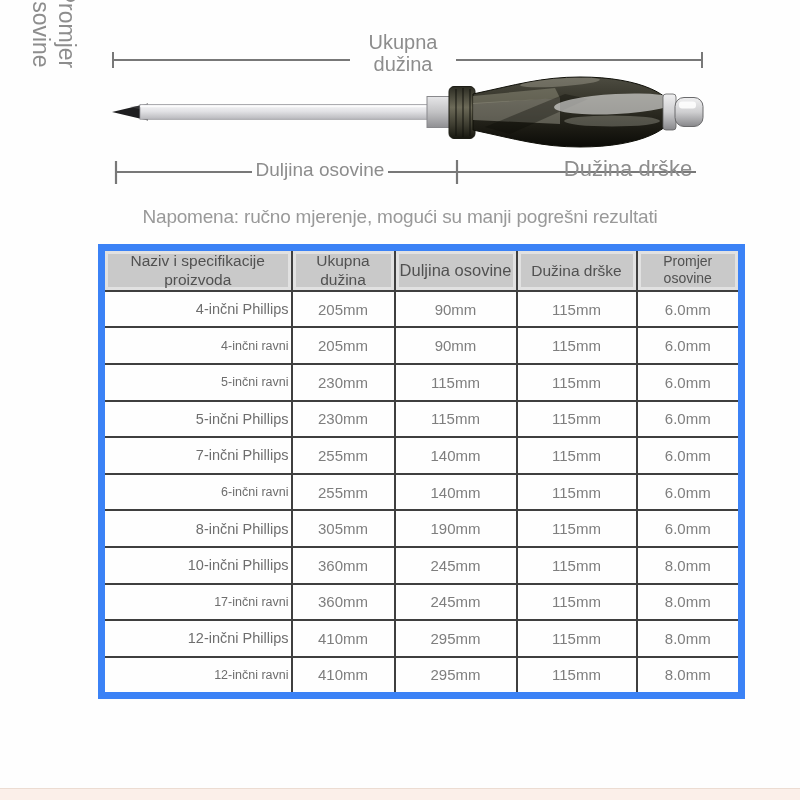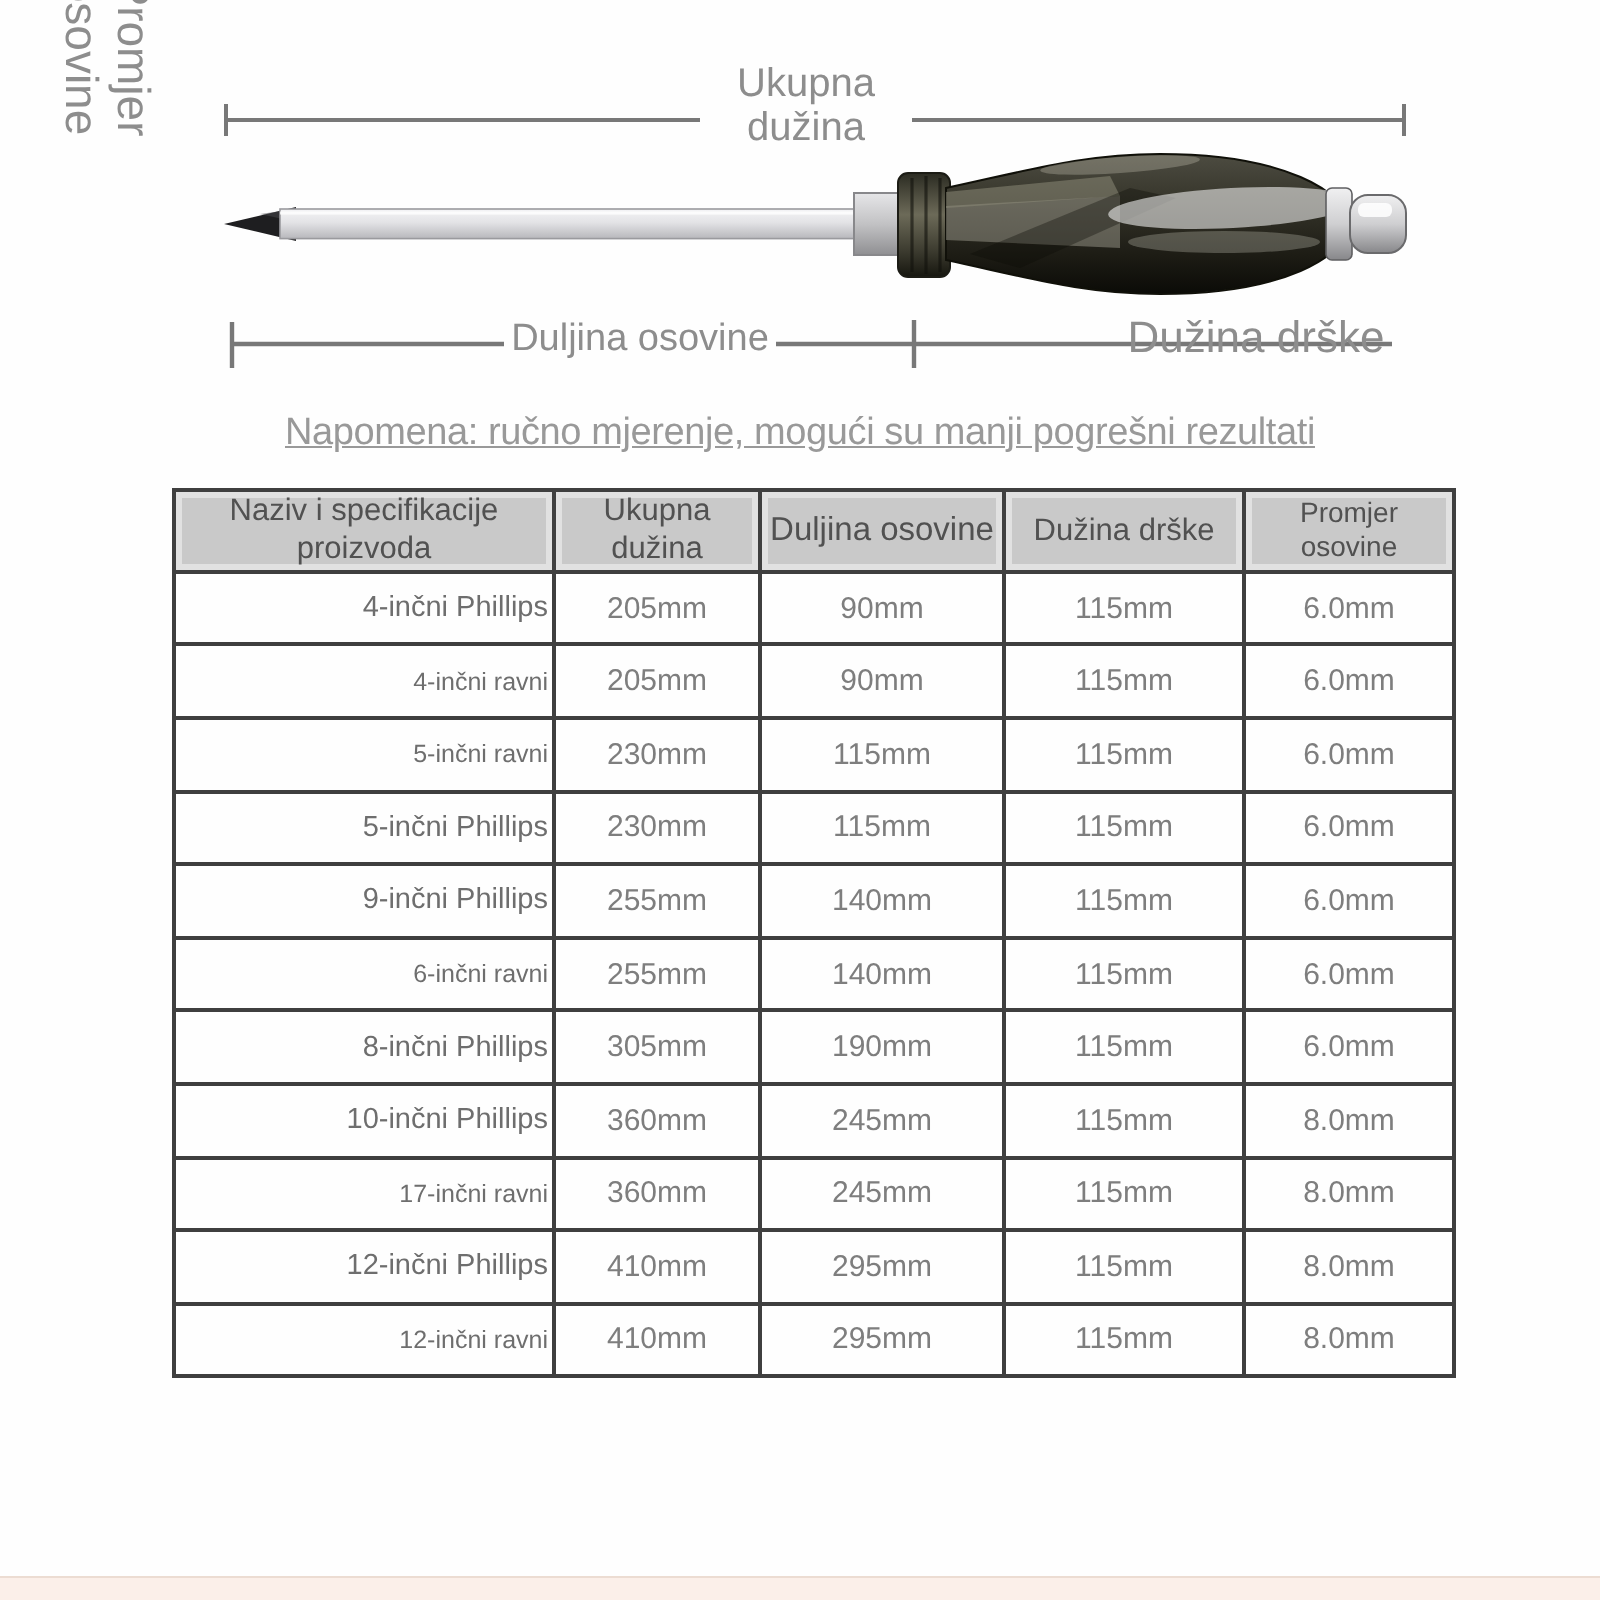--- a/index.html
+++ b/index.html
@@ -21,28 +21,28 @@
   .lbl-diameter{
     left:28px;top:96px;width:104px;height:56px;
     font-size:23px;line-height:1.15;
     transform:rotate(90deg);transform-origin:center center;
     color:#8d8d8d;text-align:center;white-space:nowrap;
   }
 
   
   .note{
     position:absolute;left:0;top:206px;width:800px;
-    text-align:center;font-size:19px;color:#999;letter-spacing:-0.2px;text-decoration:underline;
+    text-align:center;font-size:19px;color:#999;letter-spacing:-0.2px;
   }
 
   
   table.spec{
-    position:absolute;left:86px;top:244px;width:640px;
+    position:absolute;left:98px;top:244px;width:640px;
     border-collapse:collapse;table-layout:fixed;
-    border:2px solid #3b82f6;
+    border:7px solid #3b82f6;
   }
   table.spec th,table.spec td{
     border:2px solid #3f3f3f;text-align:center;vertical-align:middle;
     padding:0 2px;overflow:hidden;
   }
   table.spec th{
     background:#c9c9c9;color:#515151;font-weight:normal;
     font-size:15.5px;line-height:1.25;height:38px;
     box-shadow:inset 0 0 0 3px rgba(255,255,255,0.45);
   }
@@ -195,21 +195,21 @@
           <td>6.0mm</td>
         </tr>
         <tr>
           <td class="lg">5-inčni Phillips</td>
           <td>230mm</td>
           <td>115mm</td>
           <td>115mm</td>
           <td>6.0mm</td>
         </tr>
         <tr>
-          <td class="lg">9-inčni Phillips</td>
+          <td class="lg">7-inčni Phillips</td>
           <td>255mm</td>
           <td>140mm</td>
           <td>115mm</td>
           <td>6.0mm</td>
         </tr>
         <tr>
           <td>6-inčni ravni</td>
           <td>255mm</td>
           <td>140mm</td>
           <td>115mm</td>

